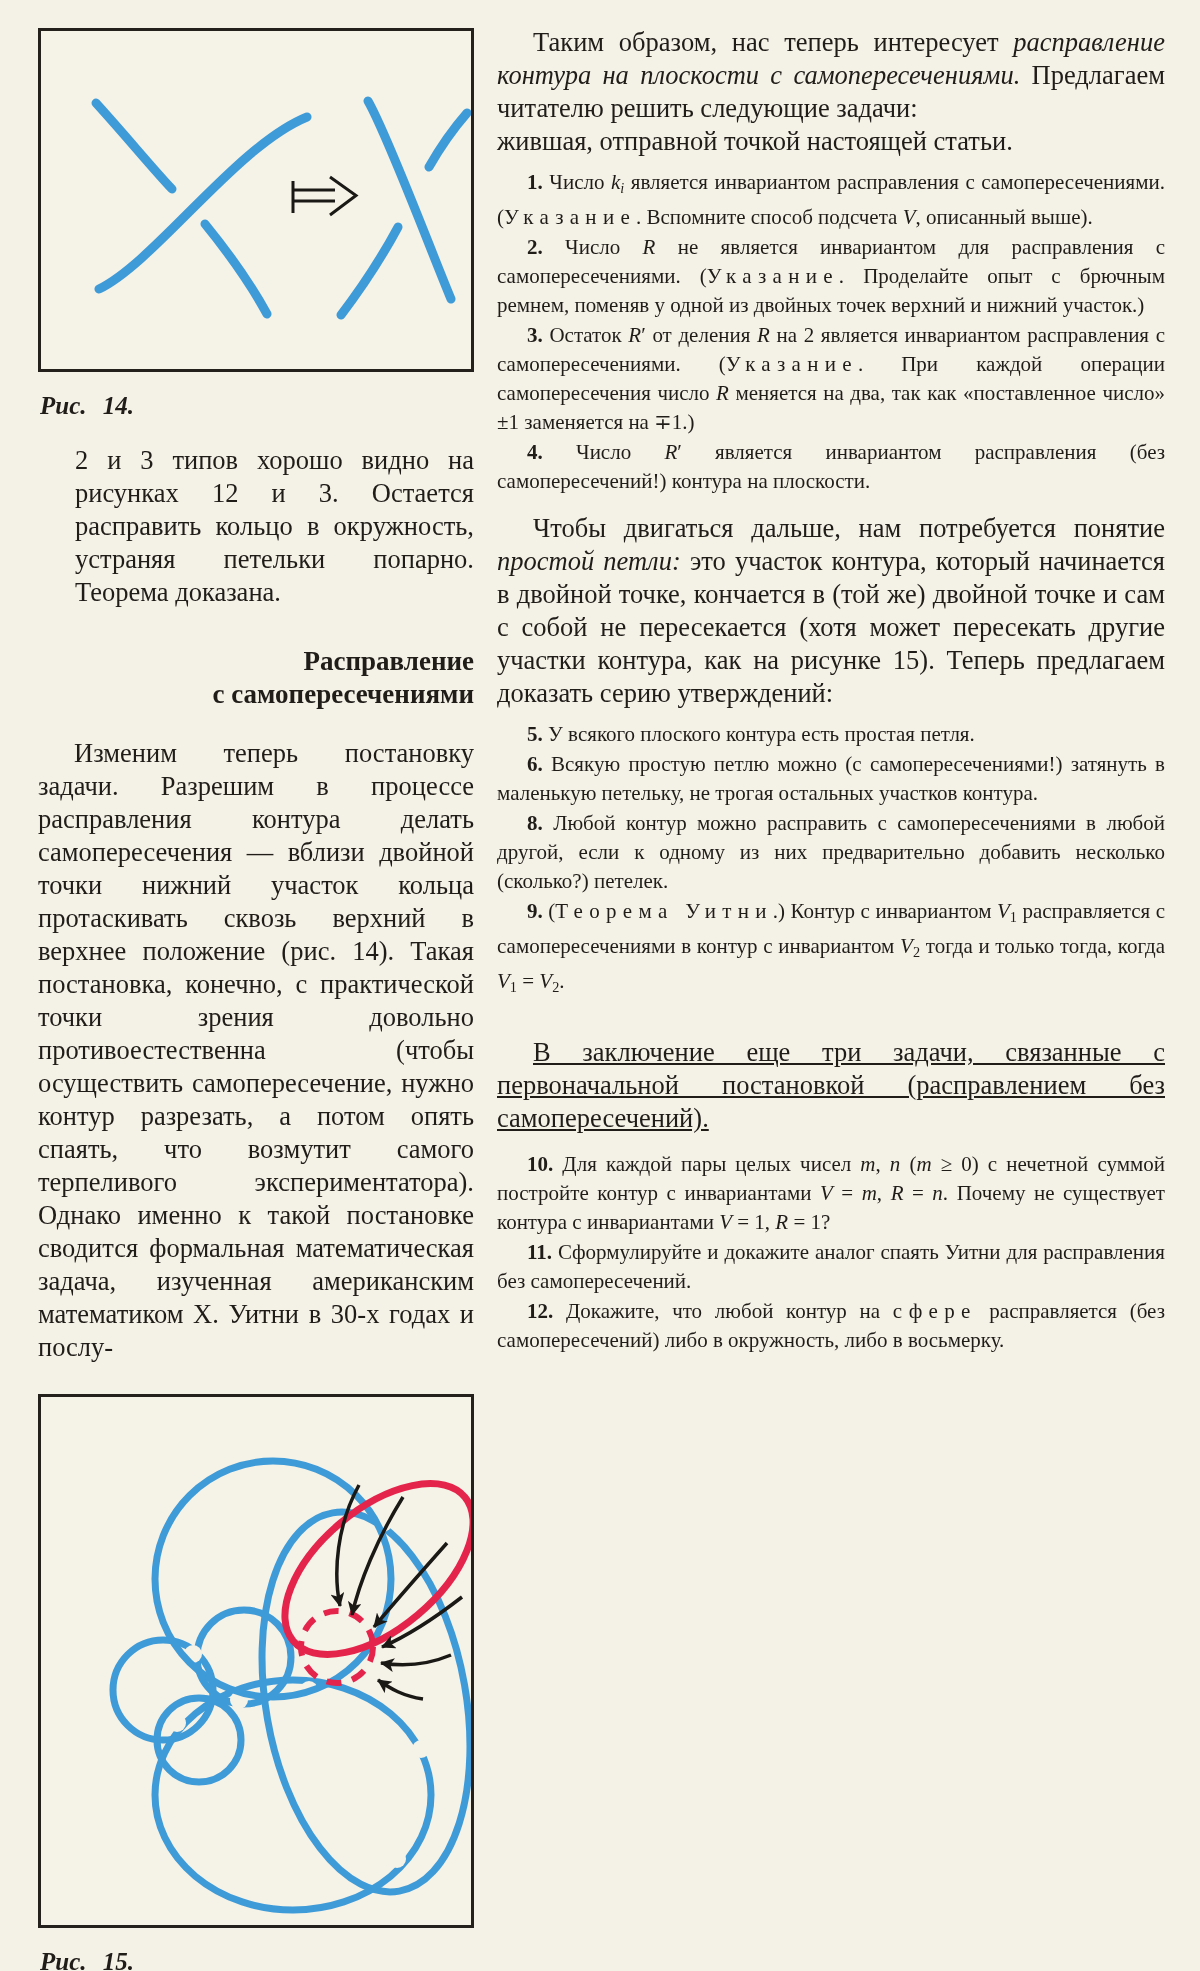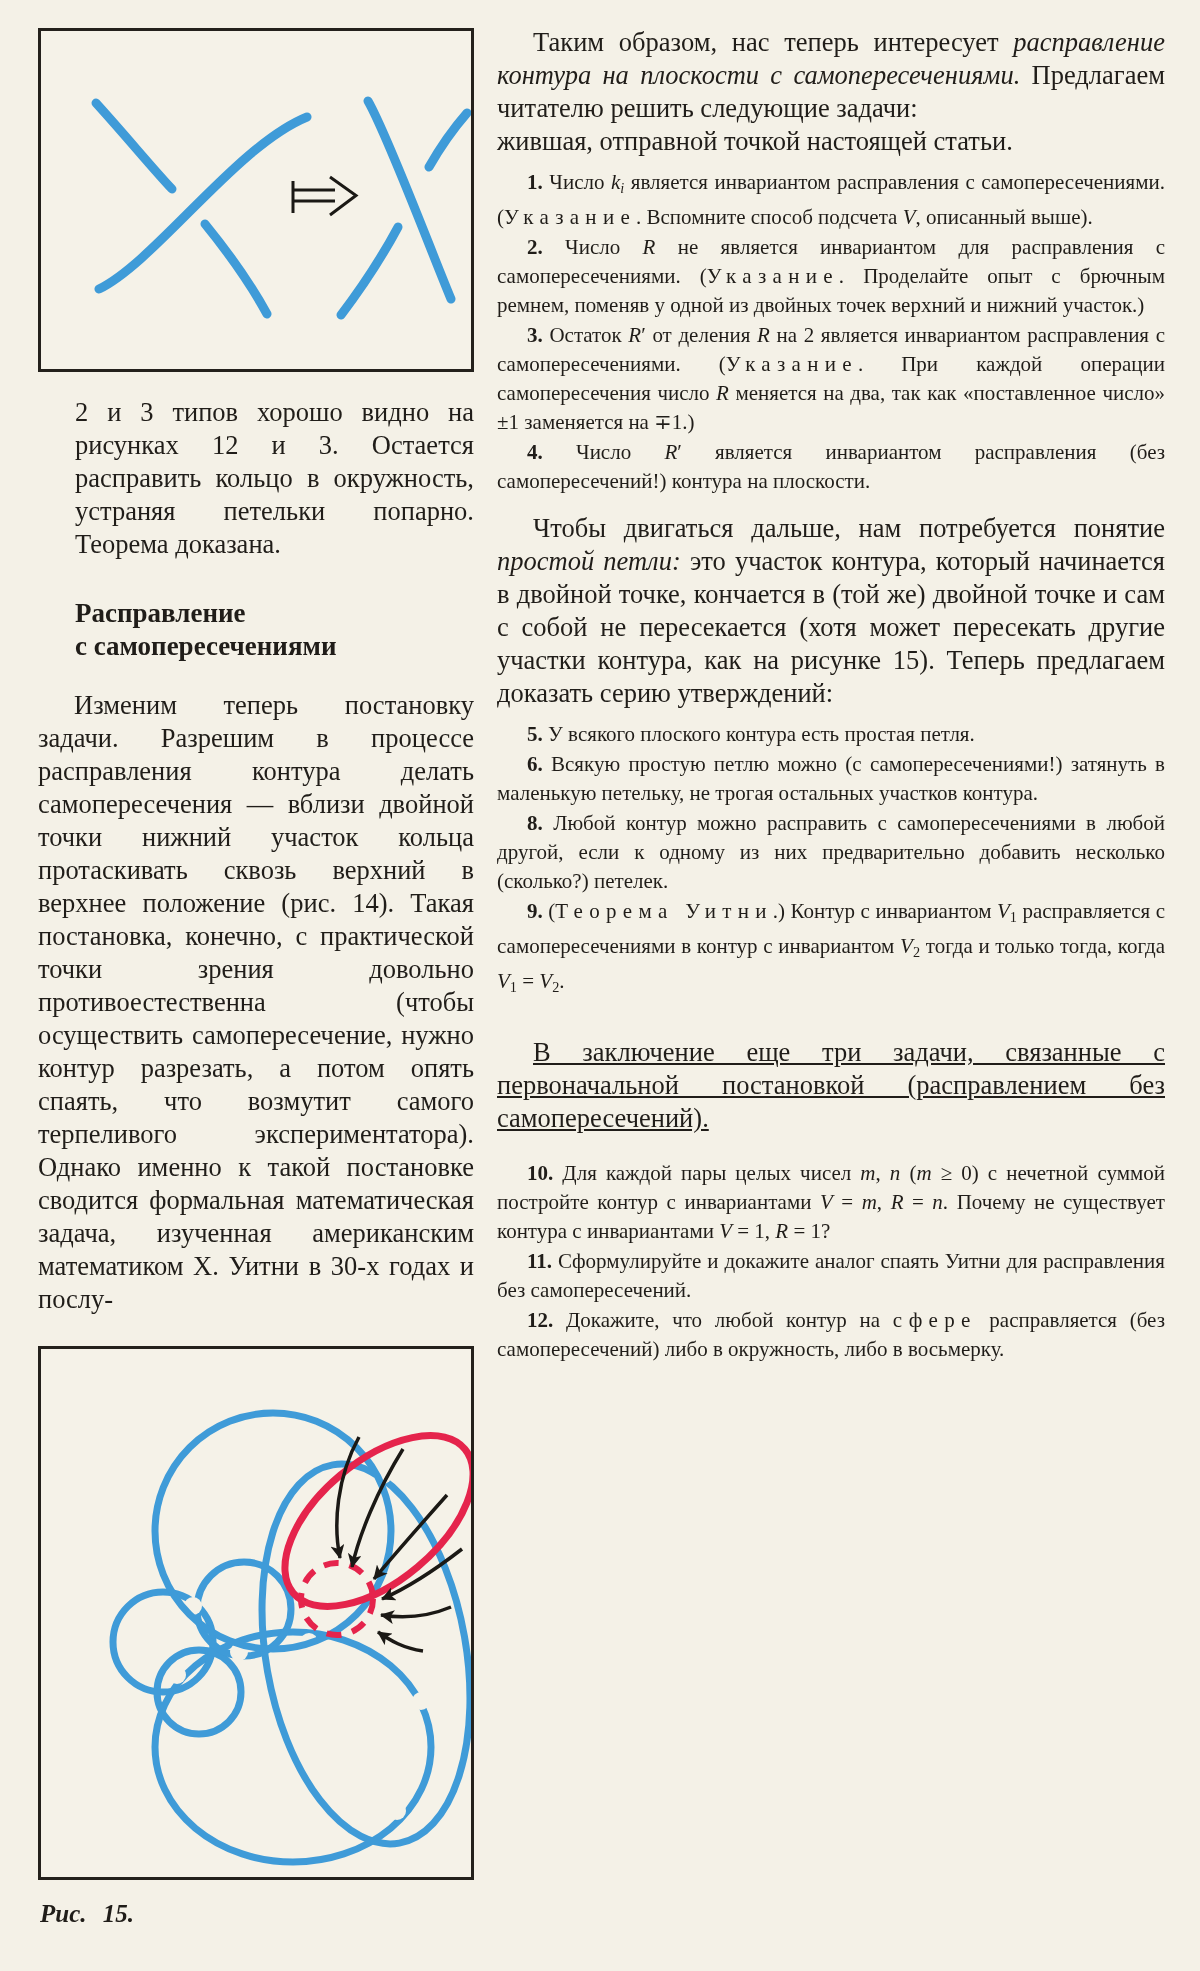--- a/index.html
+++ b/index.html
@@ -31,21 +31,21 @@
 
   .body{
     font-size:26.5px;line-height:33px;
     text-align:justify;margin:0;
   }
   .cont{text-indent:0;}
   .indent{text-indent:36px;}
   .mt-para{margin-top:24px;margin-left:37px;}
   .heading{
     margin:36px 0 0 37px;
-    font-size:27px;line-height:33px;font-weight:700;
+    font-size:27px;line-height:33px;font-weight:700;text-align:right;
   }
   .task{
     font-size:21px;line-height:29px;
     text-align:justify;text-indent:30px;margin:0;
   }
   .tasks-block{margin-top:10px;}
   .task + .task{margin-top:1px;}
   .i{font-style:italic;}
   .b{font-weight:700;}
   .sub{font-size:.68em;vertical-align:-0.28em;letter-spacing:0;}
@@ -76,20 +76,21 @@
           </g>
 
           <g stroke="#1b1915" stroke-width="3" fill="none">
             <path d="M 252 150 L 252 182"></path>
             <path d="M 252 159 L 294 159"></path>
             <path d="M 252 170 L 294 170"></path>
             <path d="M 289 146 L 315 164.5 L 289 184"></path>
           </g>
         </svg>
       </div>
+      <figcaption>Рис. 14.</figcaption>
     </figure>
 
     <p class="body cont mt-para">2 и 3 типов хорошо видно на рисунках 12 и 3. Остается расправить кольцо в окружность, устраняя петельки попарно. Теорема доказана.</p>
 
     <h2 class="heading">
       <span>Расправление</span><br>
       <span>с самопересечениями</span>
     </h2>
 
     <p class="body indent" style="margin-top:26px;">Изменим теперь постановку задачи. Разрешим в процессе расправления контура делать самопересечения — вблизи двойной точки нижний участок кольца протаскивать сквозь верхний в верхнее положение (рис. 14). Такая постановка, конечно, с практической точки зрения довольно противоестественна (чтобы осуществить самопересечение, нужно контур разрезать, а потом опять спаять, что возмутит самого терпеливого экспериментатора). Однако именно к такой постановке сводится формальная математическая задача, изученная американским математиком Х. Уитни в 30-х годах и послу-</p>
@@ -160,20 +161,20 @@
 
     <div class="tasks-block">
       <p class="task"><span class="b">5. </span><span>У всякого плоского контура есть простая петля.</span></p>
       <p class="task"><span class="b">6. </span><span>Всякую простую петлю можно (с самопересечениями!) затянуть в маленькую петельку, не трогая остальных участков контура.</span></p>
       <p class="task"><span class="b">8. </span><span>Любой контур можно расправить с самопересечениями в любой другой, если к одному из них предварительно добавить несколько (сколько?) петелек.</span></p>
       <p class="task"><span class="b">9. </span><span>(</span><span class="sp">Теорема Уитни</span><span>.) Контур с инвариантом </span><span class="i">V</span><span class="sub">1</span><span> расправляется с самопересечениями в контур с инвариантом </span><span class="i">V</span><span class="sub">2</span><span> тогда и только тогда, когда </span><span class="i">V</span><span class="sub">1</span><span> = </span><span class="i">V</span><span class="sub">2</span><span>.</span></p>
     </div>
 
     <p class="body indent" style="margin-top:34px;text-decoration:underline;">В заключение еще три задачи, связанные с первоначальной постановкой (расправлением без самопересечений).</p>
 
-    <div class="tasks-block" style="margin-top:24px;">
+    <div class="tasks-block" style="margin-top:15px;">
       <p class="task"><span class="b">10. </span><span>Для каждой пары целых чисел </span><span class="i">m</span><span>, </span><span class="i">n</span><span> (</span><span class="i">m</span><span> ≥ 0) с нечетной суммой постройте контур с инвариантами </span><span class="i">V</span><span> = </span><span class="i">m</span><span>, </span><span class="i">R</span><span> = </span><span class="i">n</span><span>. Почему не существует контура с инвариантами </span><span class="i">V</span><span> = 1, </span><span class="i">R</span><span> = 1?</span></p>
       <p class="task"><span class="b">11. </span><span>Сформулируйте и докажите аналог спаять Уитни для расправления без самопересечений.</span></p>
       <p class="task"><span class="b">12. </span><span>Докажите, что любой контур на </span><span class="sp">сфере</span><span> расправляется (без самопересечений) либо в окружность, либо в восьмерку.</span></p>
     </div>
 
   </div>
 </div>
 
 </body></html>

